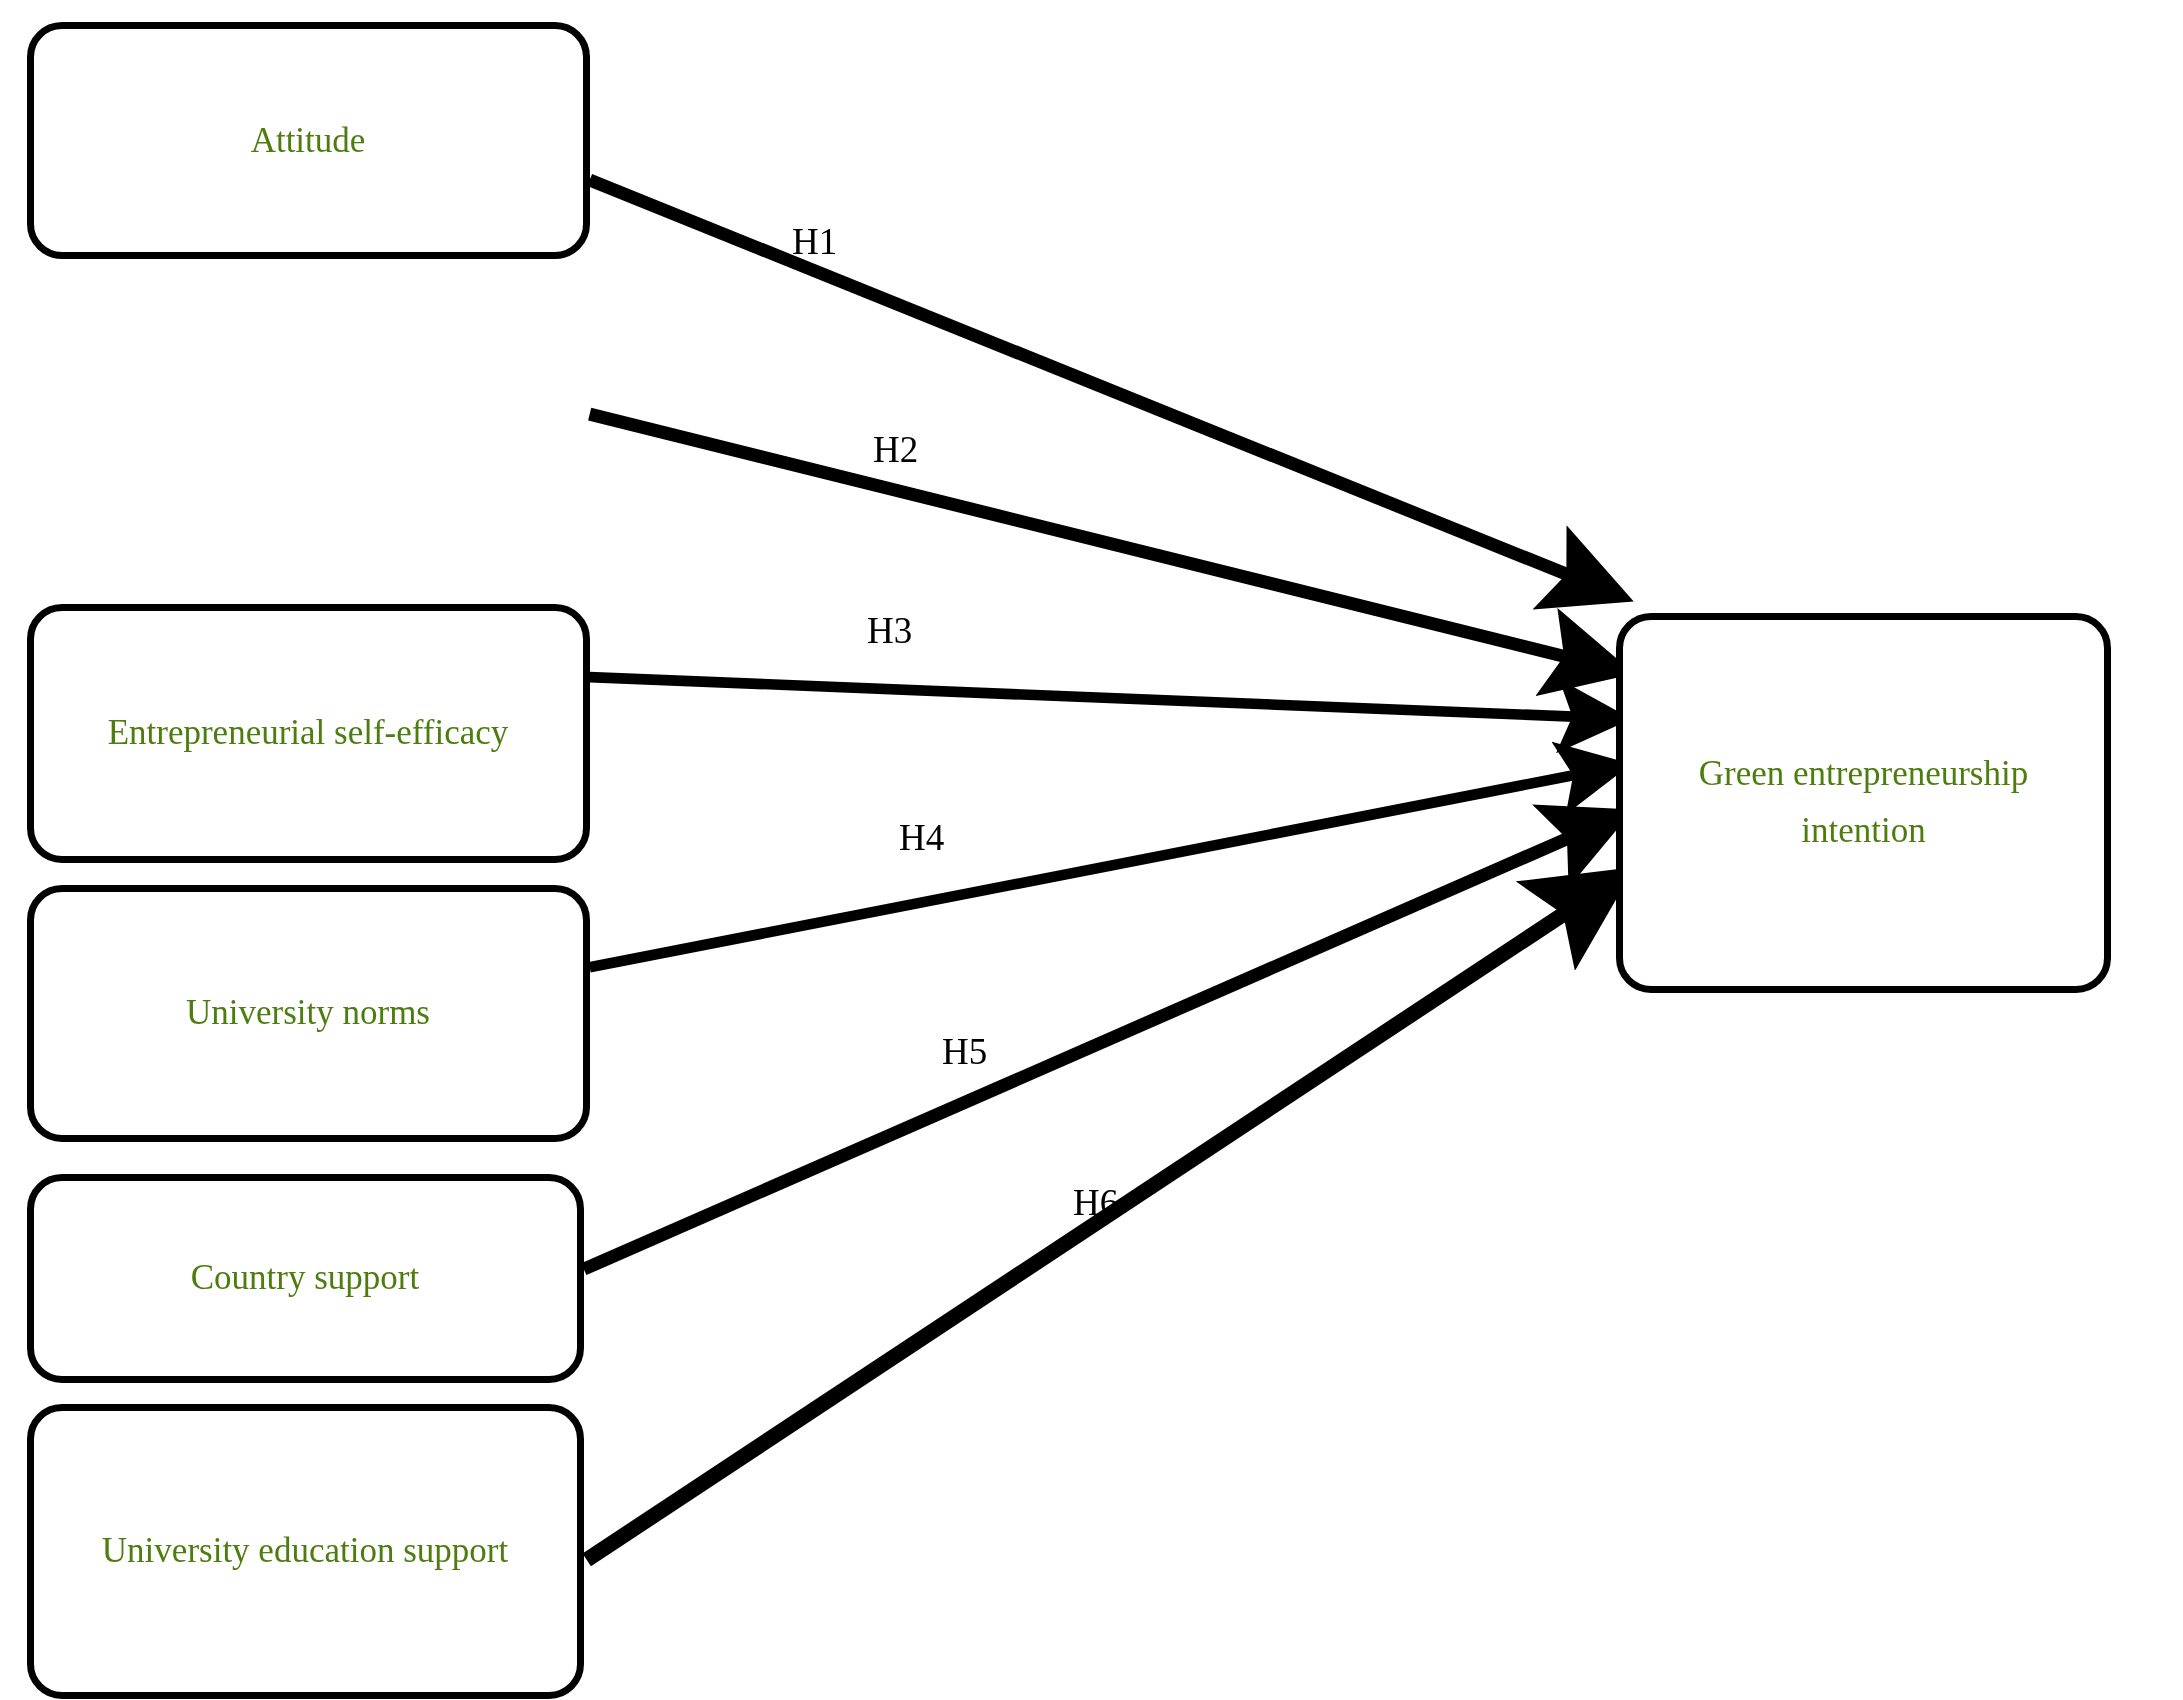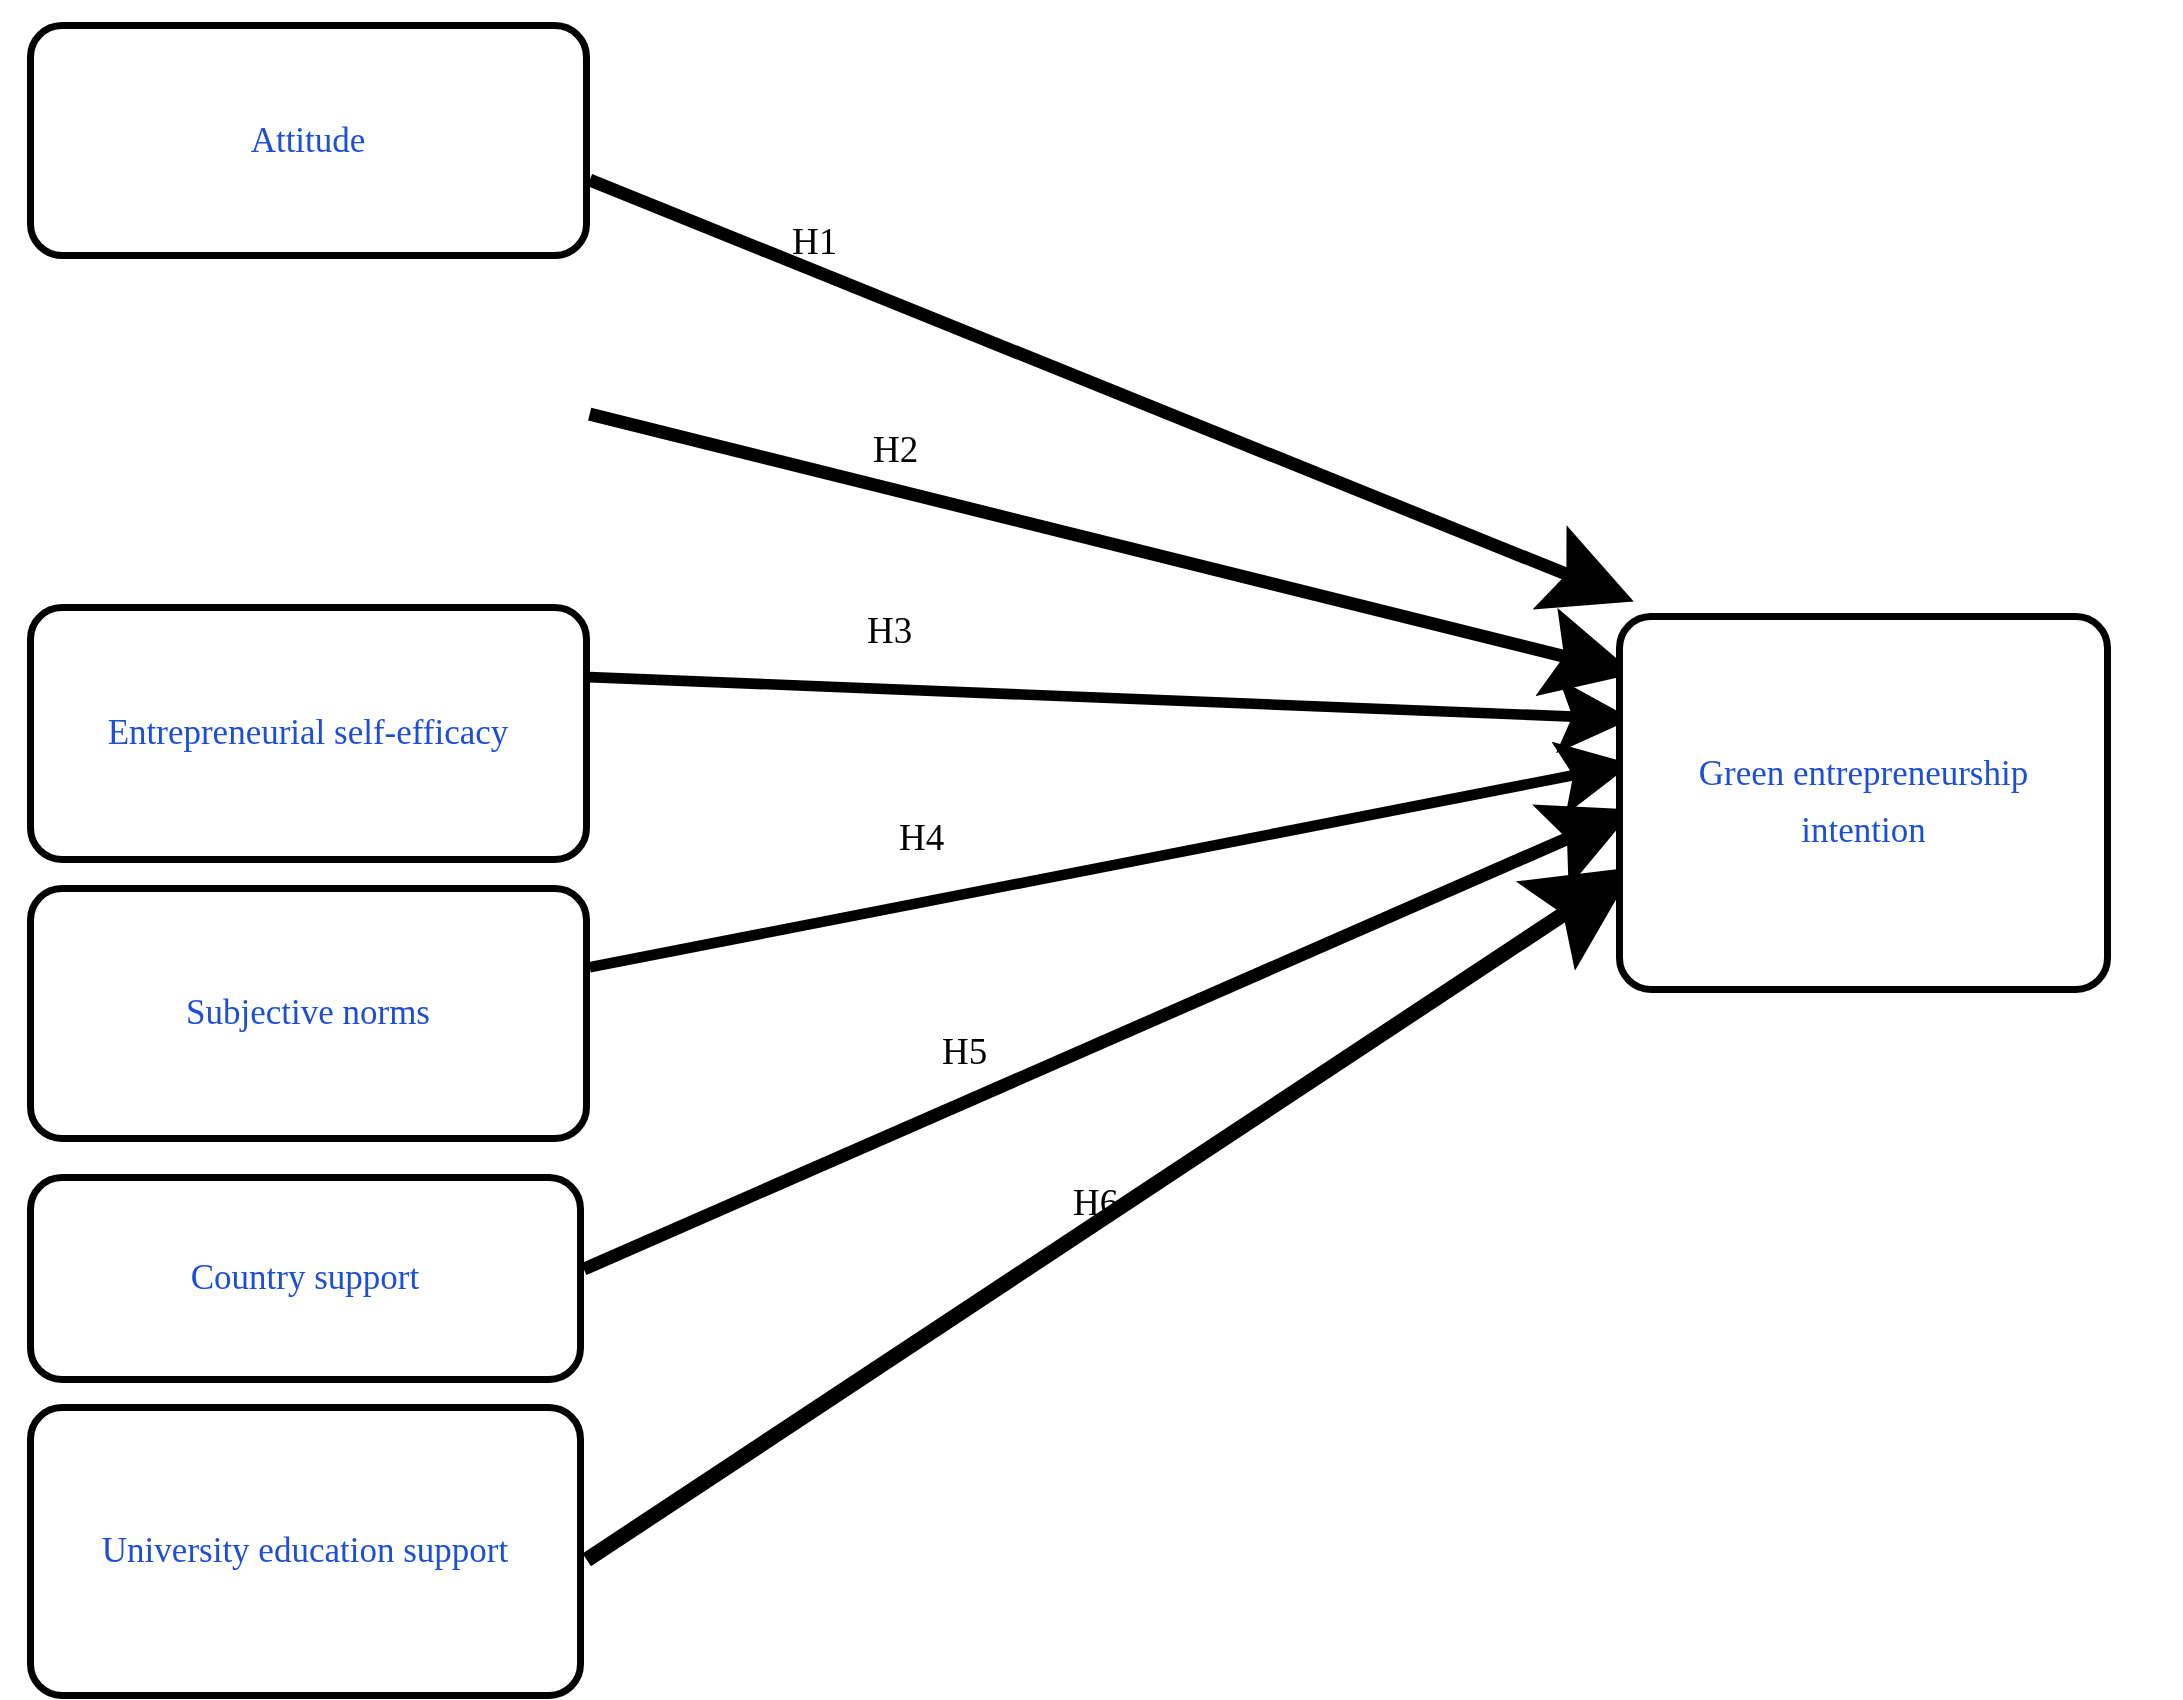--- a/index.html
+++ b/index.html
@@ -1,21 +1,21 @@
 <!DOCTYPE html>
 <html style="font-size:9.4px"><head>
 <meta charset="utf-8">
 <style>
   html,body{margin:0;padding:0;background:#ffffff;}
   #stage{position:relative;width:2183px;height:1701px;background:#ffffff;overflow:hidden;
          font-family:"Liberation Serif","DejaVu Serif",serif;}
   .node{position:absolute;box-sizing:border-box;background:#ffffff;
         border:7.7px solid #000000;border-radius:35px;
         display:flex;align-items:center;justify-content:center;text-align:center;}
-  .node .label{display:block;line-height:1.62;color:#1d4ed8;padding:0 15.3px;}
+  .node .label{display:block;line-height:1.62;color:#4d7c0f;padding:0 15.3px;}
   .src .label{font-size:35px;}
   .target .label{font-size:35px;}
   .hlabel{position:absolute;font-size:37px;color:#000;line-height:1;white-space:nowrap;}
   svg.edges{position:absolute;left:0;top:0;width:2183px;height:1701px;pointer-events:none;}
 </style>
 </head>
 <body>
 
 <div id="stage">
 
@@ -42,21 +42,21 @@
   <div class="node src" style="left:26.5px;top:22.4px;width:563px;height:237px;">
     <span class="label">Attitude</span>
   </div>
 
 
   <div class="node src" style="left:26.5px;top:604px;width:563px;height:259px;">
     <span class="label">Entrepreneurial self-efficacy</span>
   </div>
 
   <div class="node src" style="left:26.5px;top:885px;width:563px;height:257px;">
-    <span class="label">Subjective norms</span>
+    <span class="label">University norms</span>
   </div>
 
   <div class="node src" style="left:26.5px;top:1174px;width:557px;height:209px;">
     <span class="label">Country support</span>
   </div>
 
   <div class="node src" style="left:26.5px;top:1404px;width:557px;height:295px;">
     <span class="label">University education support</span>
   </div>
 

